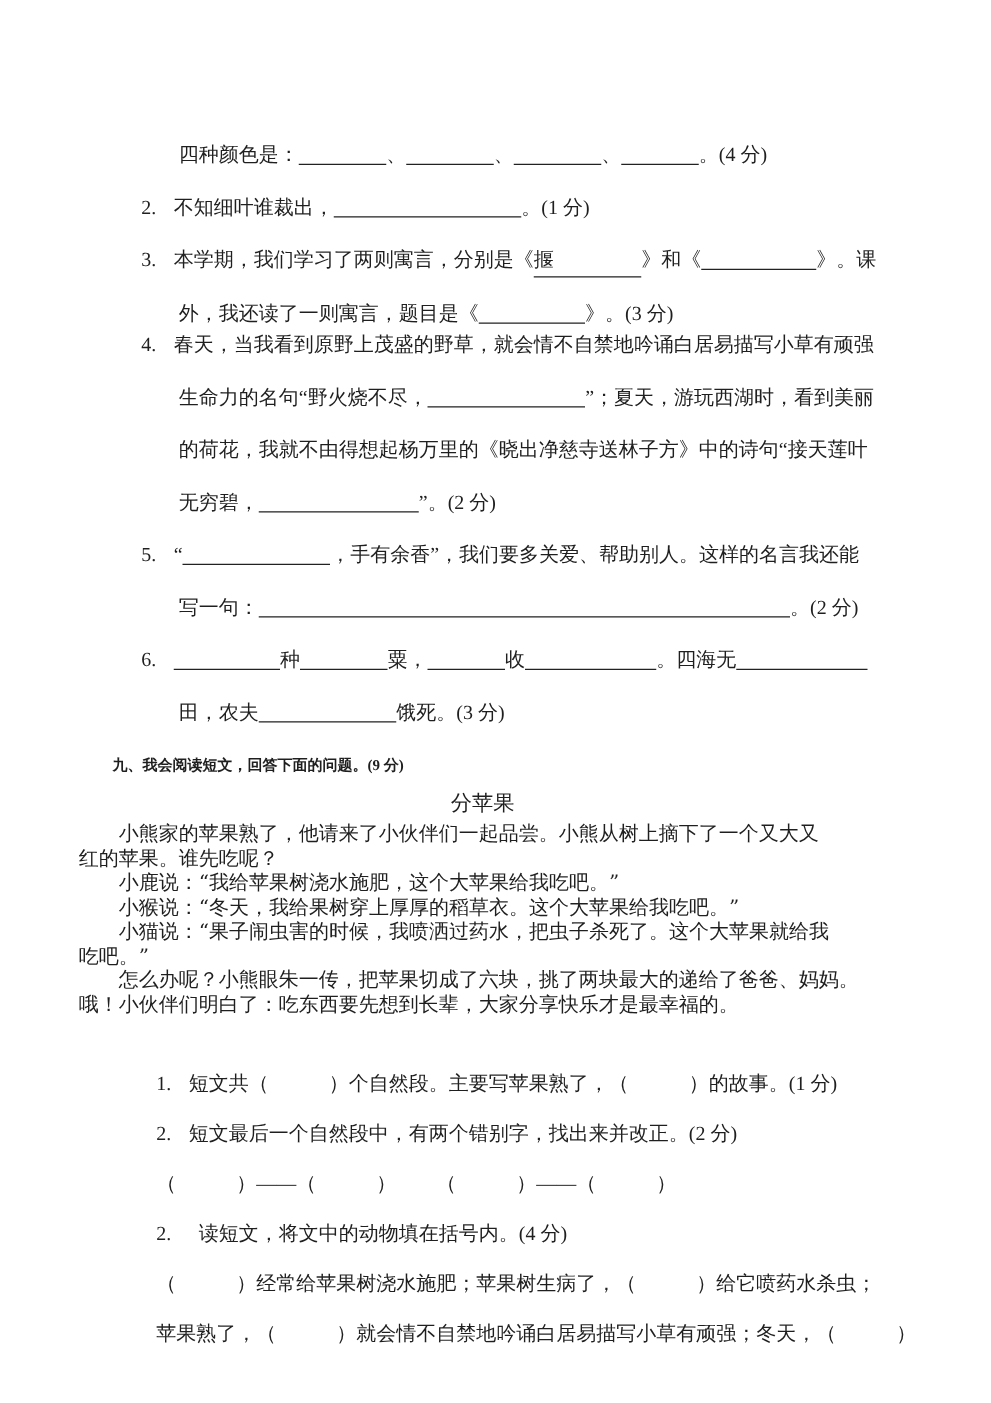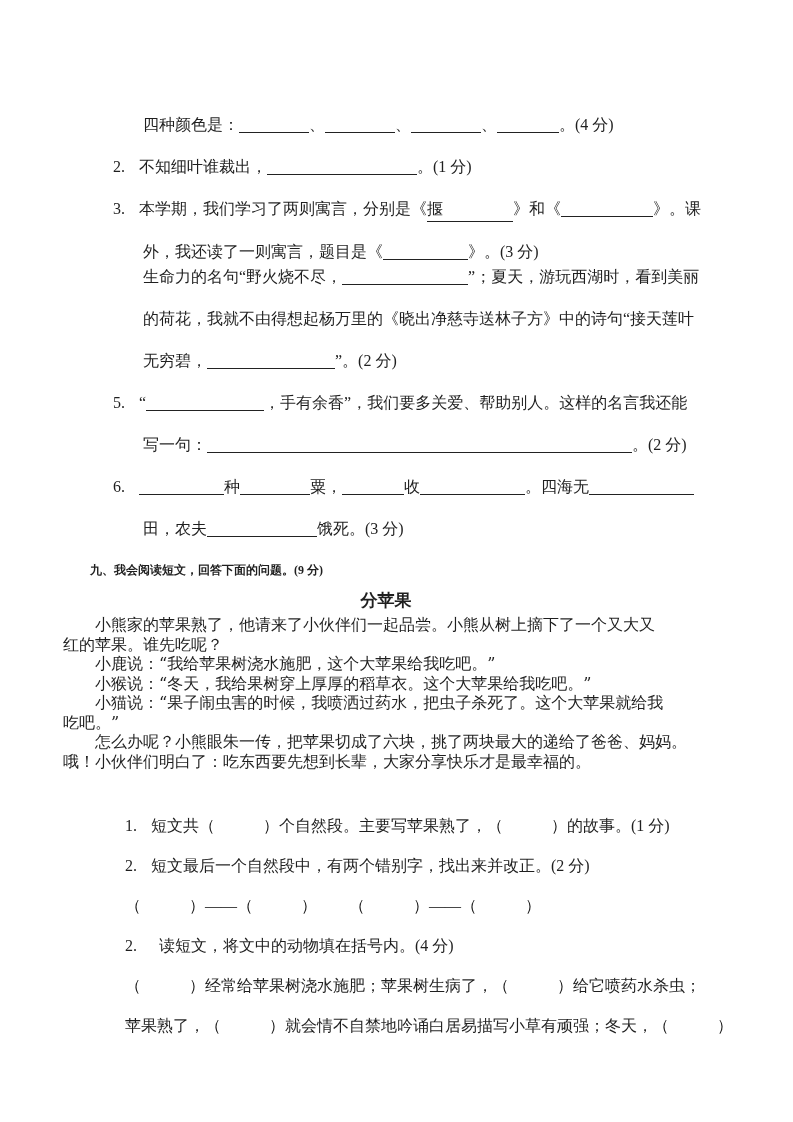--- a/index.html
+++ b/index.html
@@ -43,21 +43,21 @@
   .heading {
     font-family: Liberation Serif, serif;
     font-weight: 700;
     font-size: 12px;
     line-height: 25px;
     margin: 15px 0 5px 27px;
     white-space: nowrap;
   }
   .title {
     font-family: "Liberation Sans", sans-serif;
-    font-weight: 700;
+    font-weight: 400;
     font-size: 17px;
     line-height: 25px;
     text-align: center;
     margin-bottom: 2px;
   }
   .passage { margin-bottom: 42px; }
   .passage .pl {
     font-family: "DejaVu Serif", serif;
     font-size: 16px;
     line-height: 19.5px;
@@ -87,20 +87,23 @@
   </div>
 
   <div class="line numbered">
     <span class="num">3.</span><span>本学期，我们学习了两则寓言，分别是《</span><span class="blank-filled" style="width:86px">揠</span><span>》和《</span><span class="blank" style="width:92px"></span><span>》。课</span>
   </div>
 
   <div class="line cont tight">
     <span>外，我还读了一则寓言，题目是《</span><span class="blank" style="width:85px"></span><span>》。(3 分)</span>
   </div>
 
+  <div class="line numbered">
+    <span class="num">4.</span><span>春天，当我看到原野上茂盛的野草，就会情不自禁地吟诵白居易描写小草有顽强</span>
+  </div>
 
   <div class="line cont">
     <span>生命力的名句“野火烧不尽，</span><span class="blank" style="width:126px"></span><span>”；夏天，游玩西湖时，看到美丽</span>
   </div>
 
   <div class="line cont">
     <span>的荷花，我就不由得想起杨万里的《晓出净慈寺送林子方》中的诗句“接天莲叶</span>
   </div>
 
   <div class="line cont">

